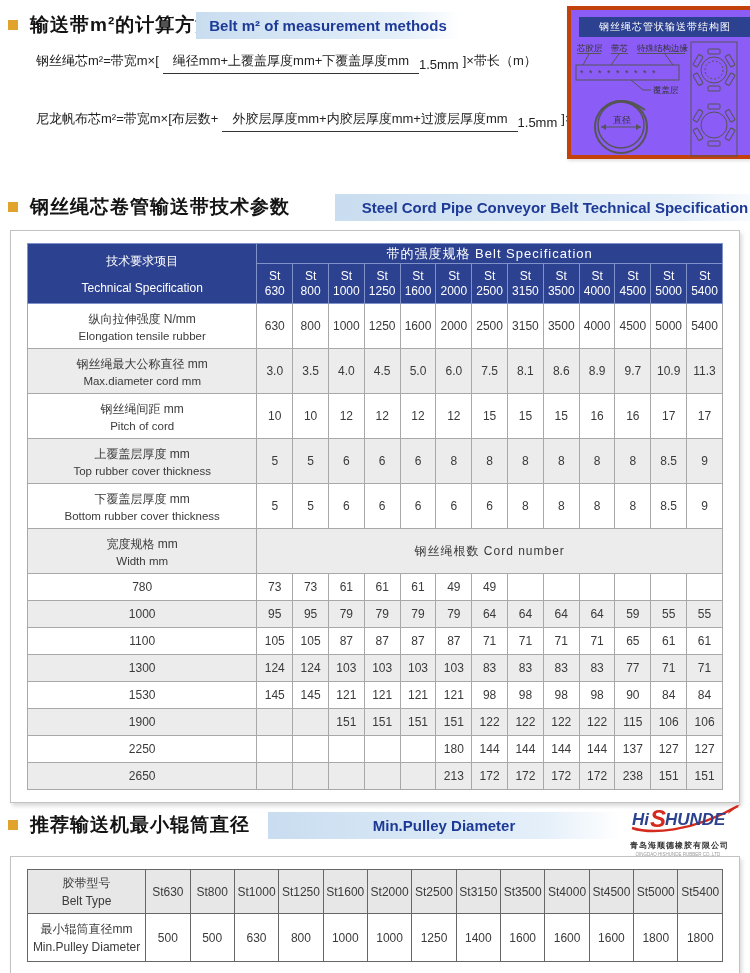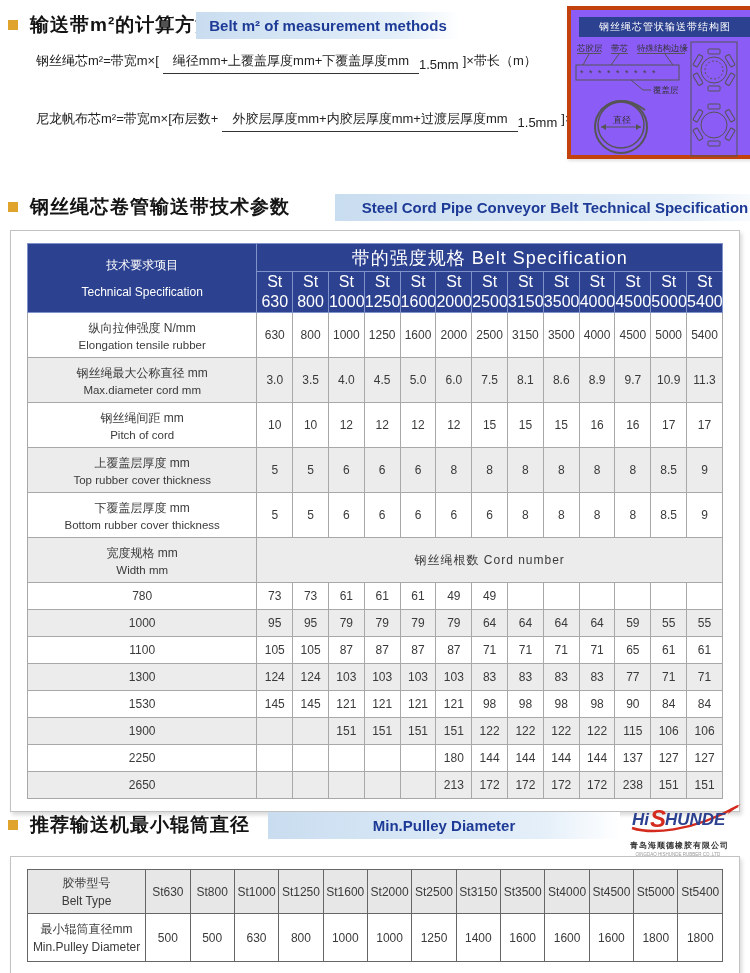--- a/index.html
+++ b/index.html
@@ -32,22 +32,22 @@
   
   .tbl-wrap { position:absolute; left:10px; width:730px; border:1px solid #c2c2c2;
               background:#fff; box-shadow:2px 3px 4px rgba(0,0,0,.15); padding:12px 16px; }
 
   table { width:100%; border-collapse:collapse; table-layout:fixed;padding-left:28px; }
 
   
   .spec-table th { background:#2c418f; color:#fff; font-weight:normal; border:1px solid #7f92c9; }
   .spec-table .corner-th { width:33%; font-size:12px; }
   .spec-table .corner-th .en { font-size:12px; margin-top:11px; }
-  .spec-table .group-th { height:28px; font-size:18px; letter-spacing:1px; }
-  .spec-table .col-th { height:40px; font-size:16px; line-height:1.25; }
+  .spec-table .group-th { height:20px; font-size:13px; letter-spacing:1px; }
+  .spec-table .col-th { height:40px; font-size:12px; line-height:1.25; }
   .spec-table td { border:1px solid #a8a8a8; text-align:center; color:#3a3a3a; font-size:12px; }
   .spec-table tr.striped td { background:#ececec; }
   .spec-table tr.row-tall td { height:45px; }
   .spec-table tr.row-short td { height:27px; }
   .label-cell .zh { font-size:12px; }
   .label-cell .en { font-size:11.5px; margin-top:2px; }
   .span-cell { letter-spacing:1px; }
 
   
   .pulley-table td { border:1px solid #666; text-align:center; color:#3a3a3a; font-size:12px; }

